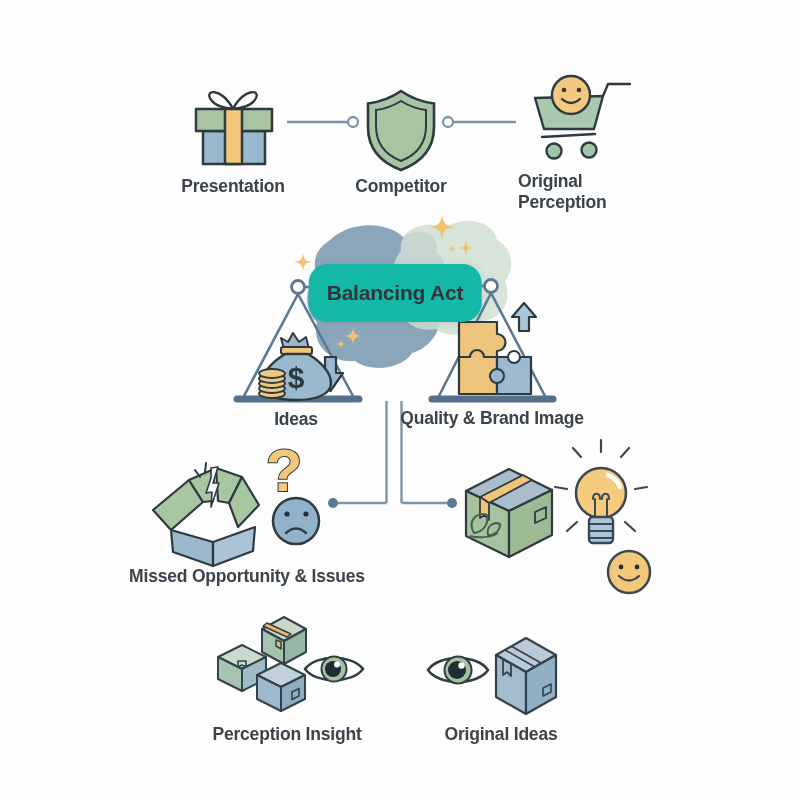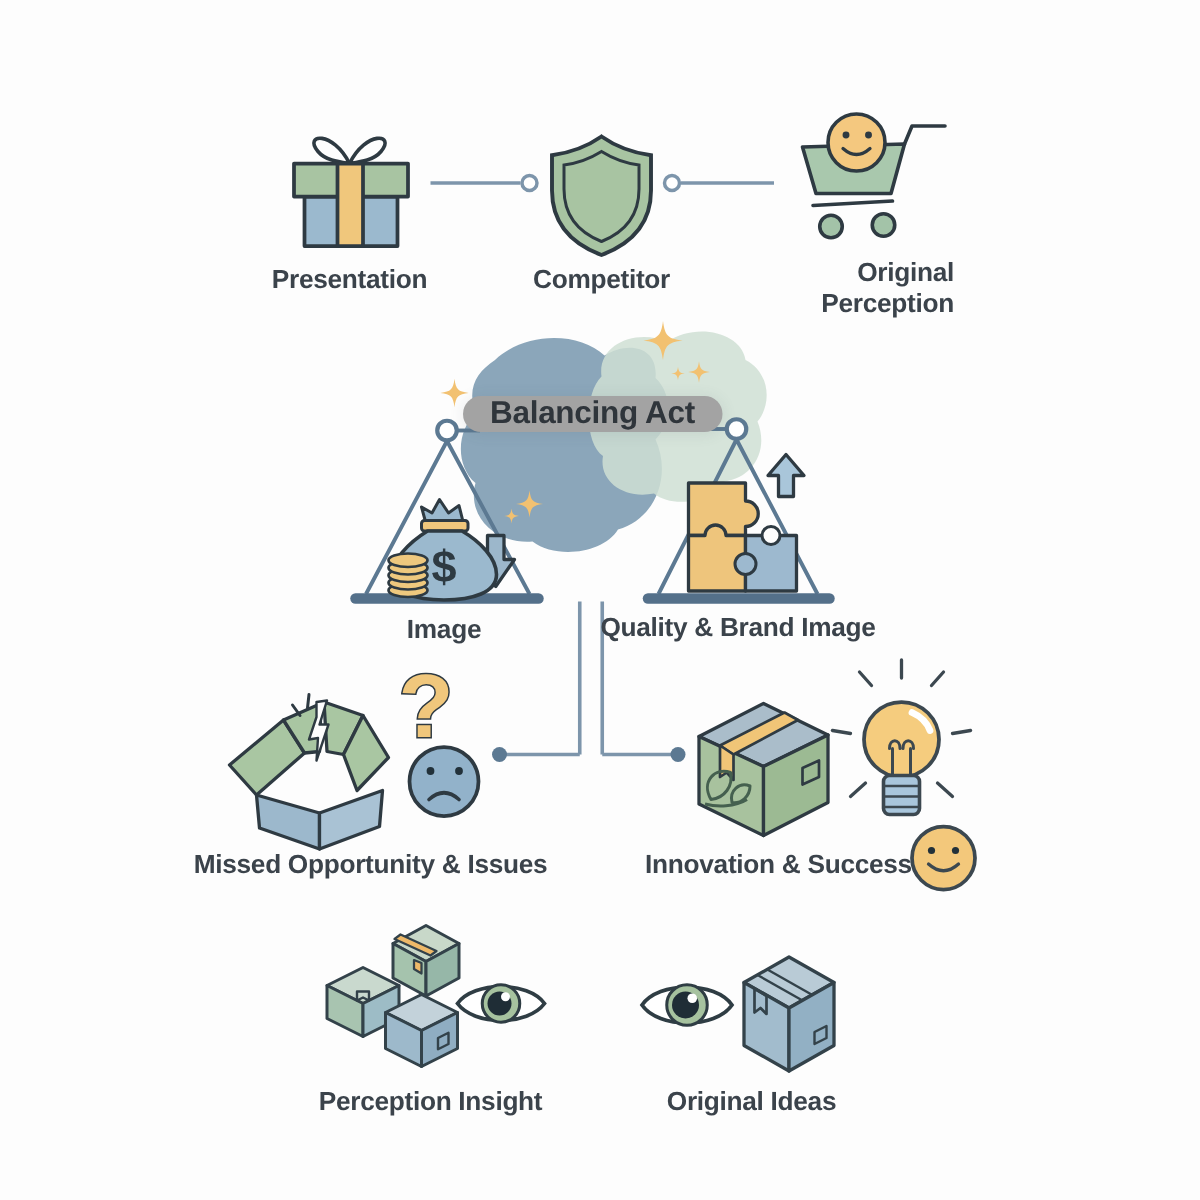--- a/index.html
+++ b/index.html
@@ -1,25 +1,25 @@
 <!DOCTYPE html>
 <html><head>
 <meta charset="utf-8">
 <style>
   html,body{margin:0;padding:0;}
   body{width:800px;height:800px;background:#fdfdfd;overflow:hidden;
        font-family:"Liberation Sans",sans-serif;}
   .canvas{position:relative;width:800px;height:800px;background:#fdfdfd;}
   .canvas svg{position:absolute;left:0;top:0;}
-  .label{position:absolute;transform:translateX(-50%);text-align:right;
+  .label{position:absolute;transform:translateX(-50%);text-align:left;
          white-space:nowrap;font-size:17.5px;font-weight:600;color:#3b434b;
          letter-spacing:-0.2px;line-height:21px;}
   .label.wrap{white-space:normal;width:118px;}
   .pill{position:absolute;left:395px;top:264px;transform:translateX(-50%);
-        background:#a3a3a3;border-radius:19px;padding:0 18px;
+        background:#14b8a6;border-radius:19px;padding:17px 18px;
         font-size:21px;font-weight:bold;color:#2f353b;letter-spacing:-0.2px;
         box-shadow:0 1px 10px rgba(70,90,100,0.12);z-index:3;white-space:nowrap;}
 </style>
 </head>
 <body>
 
 <div class="canvas">
 
 <svg width="800" height="800" viewBox="0 0 800 800">
 
@@ -243,20 +243,19 @@
 
 </svg>
 
 <div class="pill">
   <span>Balancing Act</span>
 </div>
 
 <div class="label" style="left:233px;top:176px">Presentation</div>
 <div class="label" style="left:401px;top:176px">Competitor</div>
 <div class="label wrap" style="left:577px;top:171px">Original Perception</div>
-<div class="label" style="left:296px;top:409px">Image</div>
+<div class="label" style="left:296px;top:409px">Ideas</div>
 <div class="label" style="left:247px;top:566px">Missed Opportunity &amp; Issues</div>
 <div class="label" style="left:492px;top:408px">Quality &amp; Brand Image</div>
-<div class="label" style="left:519px;top:566px">Innovation &amp; Success</div>
 <div class="label" style="left:287px;top:724px">Perception Insight</div>
 <div class="label" style="left:501px;top:724px">Original Ideas</div>
 
 </div>
 
 </body></html>

